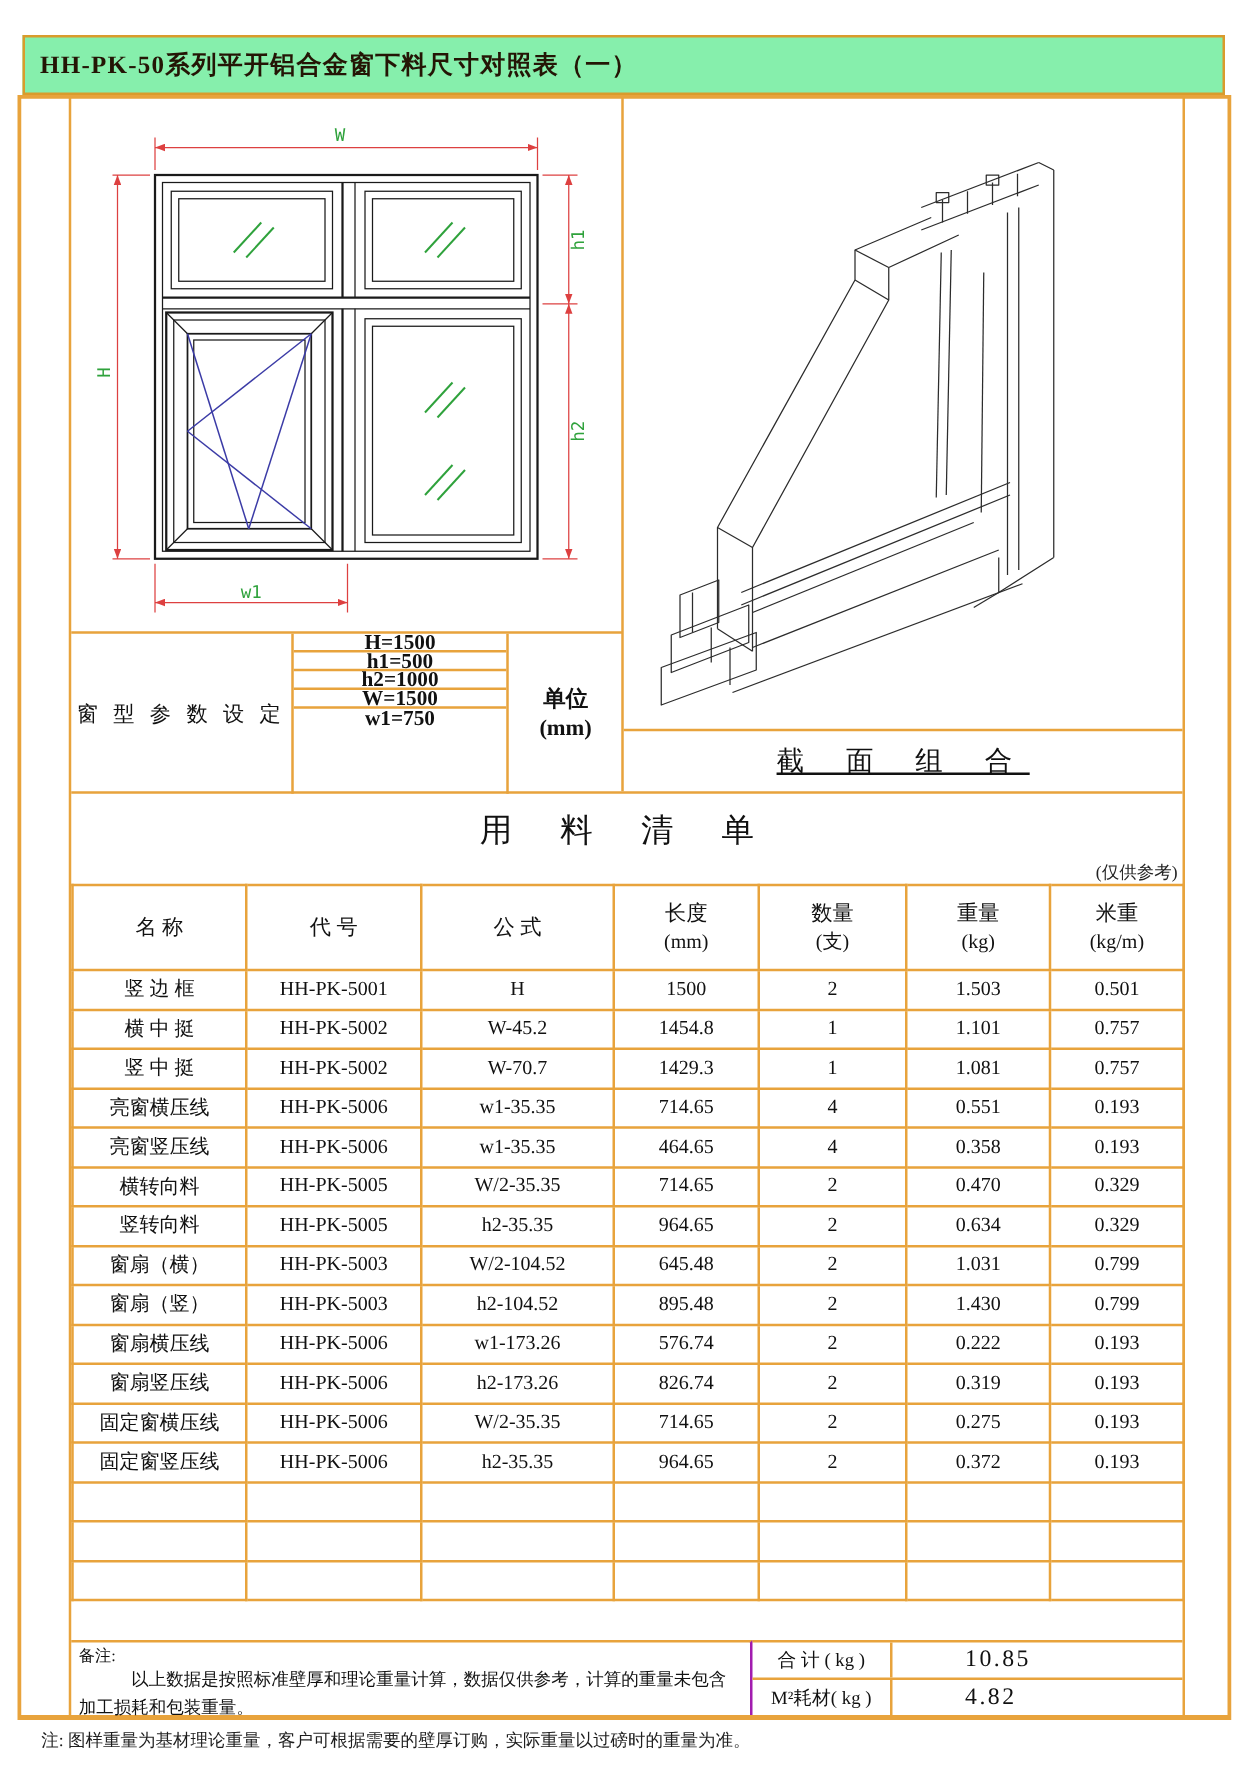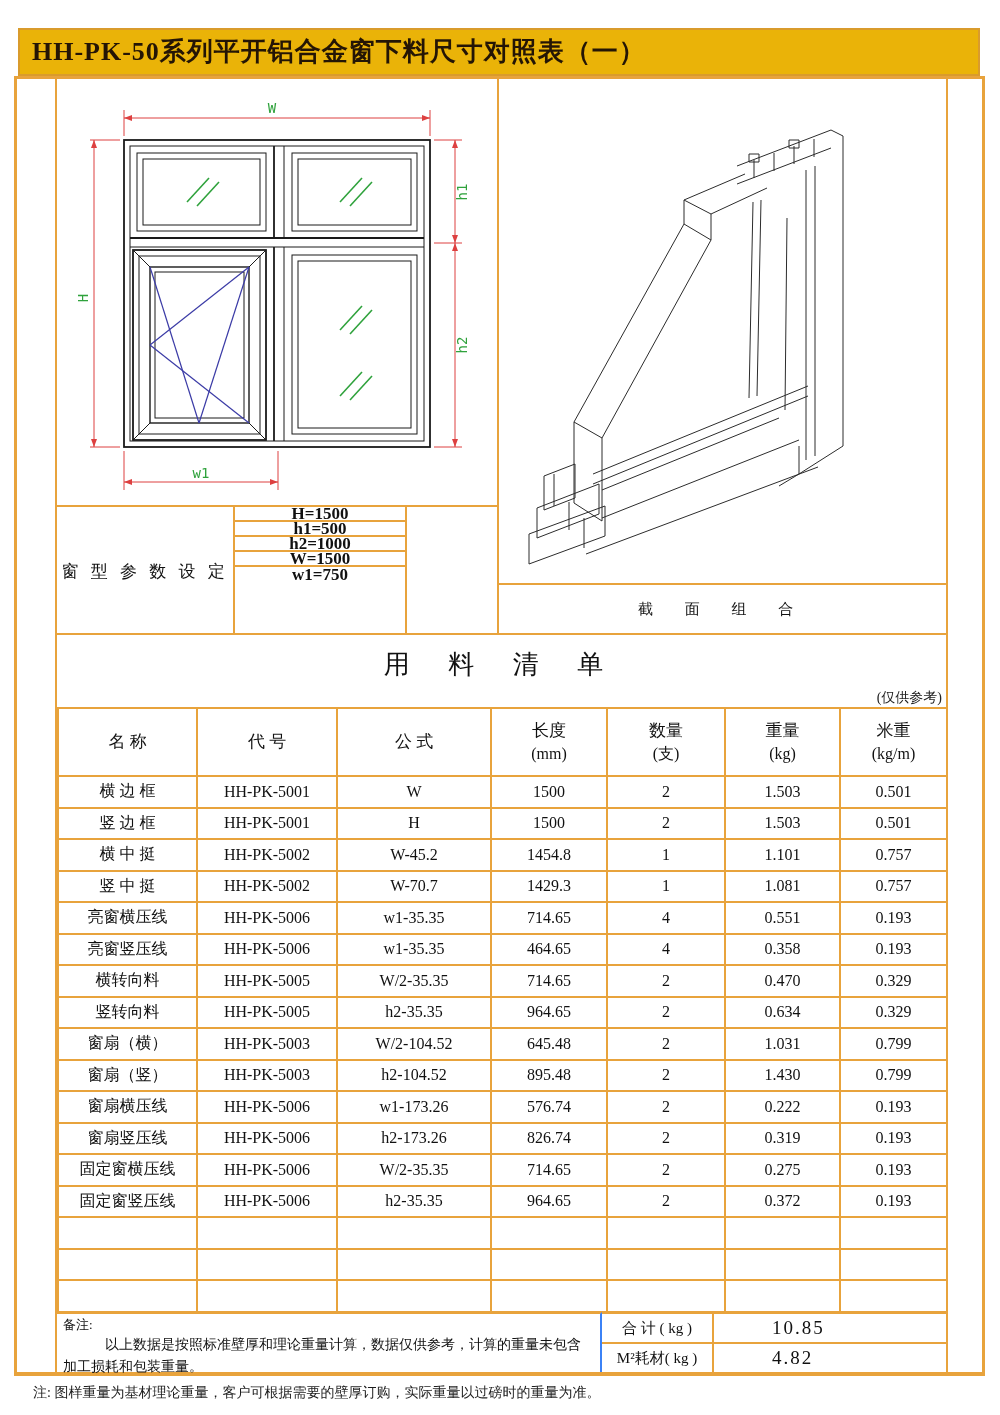--- a/index.html
+++ b/index.html
@@ -1,30 +1,30 @@
 <!DOCTYPE html>
 <html><head>
 <meta charset="utf-8">
 <style>
   html,body{margin:0;padding:0;background:#fff;}
   .page{position:relative;width:1000px;height:1415px;background:#ffffff;
         font-family:"Liberation Serif","DejaVu Serif",serif;color:#111;overflow:hidden;}
   .title-band{position:absolute;left:18px;top:28px;width:962px;height:48px;box-sizing:border-box;
-        background:#eab308;border:2px solid #D99B2C;line-height:44px;padding-left:12px;
-        font-size:26px;font-weight:bold;color:#241505;letter-spacing:1px;}
+        background:#86efac;border:2px solid #D99B2C;line-height:44px;padding-left:12px;
+        font-size:20px;font-weight:bold;color:#241505;letter-spacing:1px;}
   .outer-box{position:absolute;left:14px;top:76px;width:971px;height:1300px;box-sizing:border-box;
         border:3px solid #E8A33C;border-bottom-width:4px;}
   .inner-box{position:absolute;left:55px;top:78px;width:893px;height:1296px;box-sizing:border-box;
         border-left:2px solid #E8A33C;border-right:2px solid #E8A33C;}
   .v-divider{position:absolute;left:440px;top:0;width:2px;height:555px;background:#E8A33C;}
   .diagram-svg{position:absolute;left:0;top:0;}
   .section-svg{position:absolute;left:442px;top:0;}
   .section-caption{position:absolute;left:442px;top:505px;width:447px;height:50px;box-sizing:border-box;
-        border-top:2px solid #E8A33C;text-align:center;line-height:48px;font-size:15px;
-        letter-spacing:14px;color:#111;}
+        border-top:2px solid #E8A33C;text-align:center;line-height:48px;font-size:22px;
+        letter-spacing:14px;color:#111;text-decoration:underline;}
   
   .params{position:absolute;left:0;top:427px;width:441px;height:128px;box-sizing:border-box;
         border-top:2px solid #E8A33C;}
   .params-label{position:absolute;left:0;top:0;width:178px;height:128px;box-sizing:border-box;
         border-right:2px solid #E8A33C;display:flex;align-items:center;justify-content:center;
         font-size:17px;letter-spacing:4px;text-align:center;}
   .params-values{position:absolute;left:178px;top:0;width:172px;height:128px;box-sizing:border-box;
         border-right:2px solid #E8A33C;}
   .param-row{height:15px;box-sizing:border-box;border-bottom:2px solid #E8A33C;
         display:flex;align-items:center;justify-content:center;font-size:17px;font-weight:bold;}
@@ -41,21 +41,21 @@
   table.bom th,table.bom td{border:2px solid #E8A33C;padding:0;text-align:center;vertical-align:middle;
         font-weight:normal;overflow:hidden;white-space:nowrap;}
   table.bom thead tr{height:68px;}
   table.bom tbody tr{height:31.5px;}
   table.bom th{font-size:17px;line-height:1.35;}
   table.bom td{font-size:16px;color:#111;}
   table.bom td.c0{font-size:16px;}
   table.bom th .l2{font-size:16px;}
   
   .remarks{position:absolute;left:0;top:1234px;width:545px;height:60px;box-sizing:border-box;
-        border-top:2px solid #E8A33C;border-right:2px solid #3b82f6;padding:2px 6px 0 6px;}
+        border-top:2px solid #E8A33C;border-right:2px solid #a21caf;padding:2px 6px 0 6px;}
   .remarks-label{font-size:13px;}
   .remarks-text{margin:0;font-size:14px;line-height:1.55;text-indent:3em;width:520px;}
   .summary{position:absolute;left:545px;top:1234px;width:344px;height:44px;box-sizing:border-box;}
   .summary-row{height:30px;box-sizing:border-box;border-top:2px solid #E8A33C;display:flex;}
   .summary-label{width:112px;box-sizing:border-box;border-right:2px solid #E8A33C;display:flex;
         align-items:center;justify-content:center;font-size:15px;}
   .summary-value{flex:1;display:flex;align-items:center;font-size:19px;padding-left:58px;letter-spacing:2px;}
   .page-note{position:absolute;left:33px;top:1384px;font-size:14px;color:#1d1d1d;}
 </style>
 </head>
@@ -197,20 +197,24 @@
 
     <div class="params">
       <div class="params-label">窗 型 参 数 设 定</div>
       <div class="params-values" id="param-values">
           <div class="param-row">H=1500</div>
           <div class="param-row">h1=500</div>
           <div class="param-row">h2=1000</div>
           <div class="param-row">W=1500</div>
           <div class="param-row">w1=750</div>
         </div>
+      <div class="params-unit">
+        <span>单位</span>
+        <span>(mm)</span>
+      </div>
     </div>
 
     <div class="bom-title-band">
       <div class="bom-title">用 料 清 单</div>
       <div class="bom-ref">(仅供参考)</div>
     </div>
 
     <table class="bom">
       <colgroup>
         <col style="width:139px">
@@ -244,29 +248,20 @@
               <div class="l1">重量</div>
               <div class="l2">(kg)</div>
             </th>
             <th>
               <div class="l1">米重</div>
               <div class="l2">(kg/m)</div>
             </th>
           </tr>
         </thead>
       <tbody id="bom-body">
-          <tr>
-            <td class="c0">横 边 框</td>
-            <td class="c1">HH-PK-5001</td>
-            <td class="c2">W</td>
-            <td class="c3">1500</td>
-            <td class="c4">2</td>
-            <td class="c5">1.503</td>
-            <td class="c6">0.501</td>
-          </tr>
           <tr>
             <td class="c0">竖 边 框</td>
             <td class="c1">HH-PK-5001</td>
             <td class="c2">H</td>
             <td class="c3">1500</td>
             <td class="c4">2</td>
             <td class="c5">1.503</td>
             <td class="c6">0.501</td>
           </tr>
           <tr>

